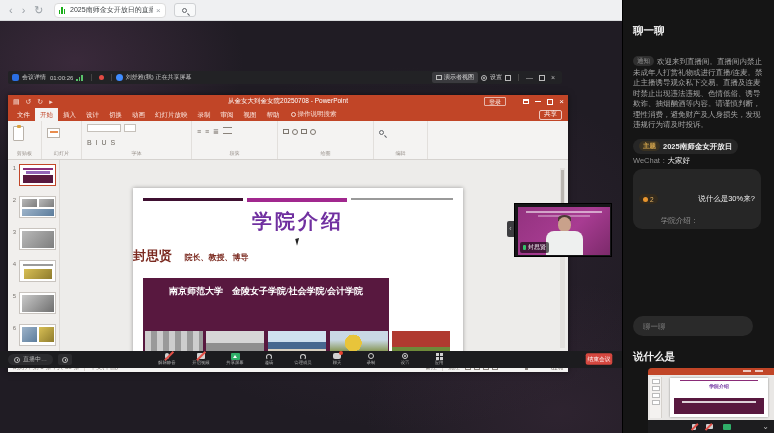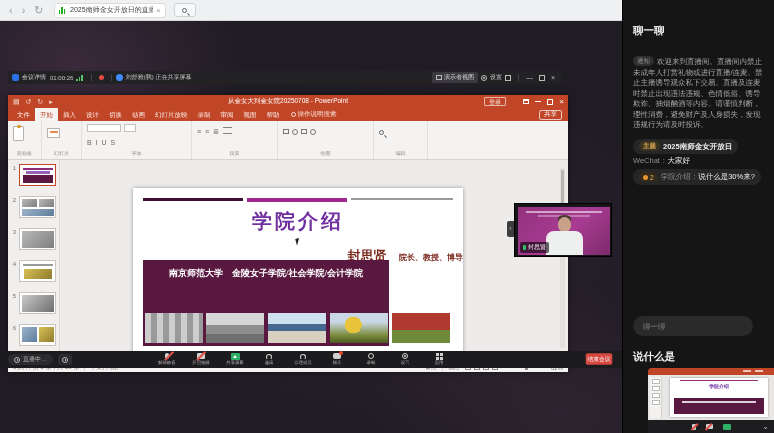--- a/index.html
+++ b/index.html
@@ -89,24 +89,24 @@
   .tc-photo{position:absolute;background:linear-gradient(135deg,#b9b9b9,#7e7e7e);}
   .tc-photo.c1{background:linear-gradient(135deg,#9db3c9,#5d7d9c);}
   .tc-photo.c2{background:linear-gradient(135deg,#d8bf55,#8f7c2d);}
 
   
   #canvas{left:52px;top:65px;width:508px;height:202px;background:#edecea;}
   #slide{left:125px;top:93px;width:330px;height:170px;background:#fff;box-shadow:0 0 4px rgba(0,0,0,.35);}
   .hbar{position:absolute;top:10px;height:3px;}
   #slide-title{position:absolute;left:0;right:0;top:20px;text-align:center;font-size:20px;font-weight:bold;color:#7030a0;letter-spacing:3px;}
   .cursor{position:absolute;left:163px;top:50px;width:0;height:0;border-left:4px solid #222;border-right:3px solid transparent;border-bottom:7px solid transparent;transform:rotate(-15deg);}
-  #presenter-row{position:absolute;left:0;right:0;top:58px;text-align:right;color:#7b2a20;}
+  #presenter-row{position:absolute;left:0;right:0;top:58px;text-align:left;color:#7b2a20;}
   #presenter-name{font-size:13px;font-weight:bold;font-family:"Liberation Serif","DejaVu Serif",serif;}
   #presenter-titles{font-size:8px;font-weight:bold;margin-left:8px;font-family:"Liberation Serif","DejaVu Serif",serif;}
-  #banner{position:absolute;left:10px;top:72px;width:246px;height:86px;background:#58183f;}
+  #banner{position:absolute;left:10px;top:90px;width:246px;height:86px;background:#58183f;}
   #org-line{position:absolute;left:0;right:0;top:7px;text-align:center;color:#fff;font-size:9px;font-weight:bold;font-family:"Liberation Serif","DejaVu Serif",serif;white-space:nowrap;}
   #date-line{position:absolute;left:0;right:0;top:31px;text-align:center;color:#fff;font-size:7.5px;font-weight:bold;}
   .photo{position:absolute;bottom:3px;height:30px;width:58px;}
   .ph1{background:repeating-linear-gradient(90deg,#cdcdcd 0 6px,#9a9a9a 6px 12px),#b5b5b5;}
   .ph2{background:linear-gradient(180deg,#d6d6d6 0 40%,#8f8f8f 40% 70%,#6f6f6f 70%);}
   .ph3{background:linear-gradient(180deg,#cfe0ee 0 35%,#47688f 35% 60%,#d8d0c0 60%);}
   .ph4{background:radial-gradient(circle 14px at 40% 40%,#e8c43a 0 60%,transparent 61%),linear-gradient(180deg,#c9d8e4 0 30%,#7a8a3a 75%,#4a5a22);}
   .ph5{background:linear-gradient(180deg,#b03a30 0 55%,#6e8a3a 55%),repeating-linear-gradient(90deg,rgba(0,0,0,.15) 0 8px,transparent 8px 16px);}
   .slide-scroll{position:absolute;right:2px;top:95px;width:5px;height:160px;background:#e2e0dd;}
   .slide-scroll i{display:block;margin:2px 1px;width:3px;height:40px;background:#b9b5b0;}
@@ -157,21 +157,21 @@
 
   
   #sidebar{left:622px;top:0;width:152px;height:433px;background:#151515;border-left:1px solid #000;}
   #chat-title{position:absolute;left:10px;top:24px;font-size:10.5px;font-weight:bold;color:#f0f0f0;}
   #notice{position:absolute;left:10px;top:56px;width:134px;font-size:7.5px;line-height:10.5px;color:#a6a6a6;}
   .badge{display:inline-block;padding:0 4px;border-radius:7px;font-size:6.5px;line-height:10px;vertical-align:1px;margin-right:3px;}
   .badge-notice{background:#2f2f2f;color:#8f8f8f;}
   .badge-topic{background:#3a3222;color:#d8a84e;}
   #topic-row{position:absolute;left:10px;top:139px;background:#262626;border-radius:9px;padding:2px 6px;font-size:7.5px;color:#ececec;font-weight:bold;white-space:nowrap;}
   #wechat-row{position:absolute;left:10px;top:156px;font-size:7.5px;white-space:nowrap;}
-  .u-name{color:#8f8f8f;}
+  .u-name{color:#8f8f8f;margin-top:44px;}
   .u-msg{color:#ececec;}
   #msg2-row{position:absolute;left:10px;top:169px;background:#262626;border-radius:9px;padding:3px 6px;font-size:7.5px;white-space:nowrap;display:flex;align-items:center;}
   .badge-plus{display:inline-flex;align-items:center;background:#332a1d;border-radius:7px;padding:0 4px;height:10px;margin-right:3px;}
   .plus-dot{width:5px;height:5px;border-radius:50%;background:#e8952e;margin-right:2px;}
   .plus-num{color:#e8b664;font-size:6.5px;}
   #chat-input{position:absolute;left:10px;top:316px;width:120px;height:20px;background:#2a2a2a;border:none;border-radius:10px;color:#bbb;font-size:7.5px;padding:0 10px;outline:none;}
   #chat-input::placeholder{color:#777;}
   #recommend-title{position:absolute;left:10px;top:350px;font-size:10.5px;font-weight:bold;color:#f0f0f0;}
   #rec-card{position:absolute;left:25px;top:368px;width:127px;height:65px;border-radius:4px 0 0 0;overflow:hidden;background:#2e2e2e;}
   .rc-orange{position:absolute;left:0;top:0;width:127px;height:7px;background:#c14527;}

